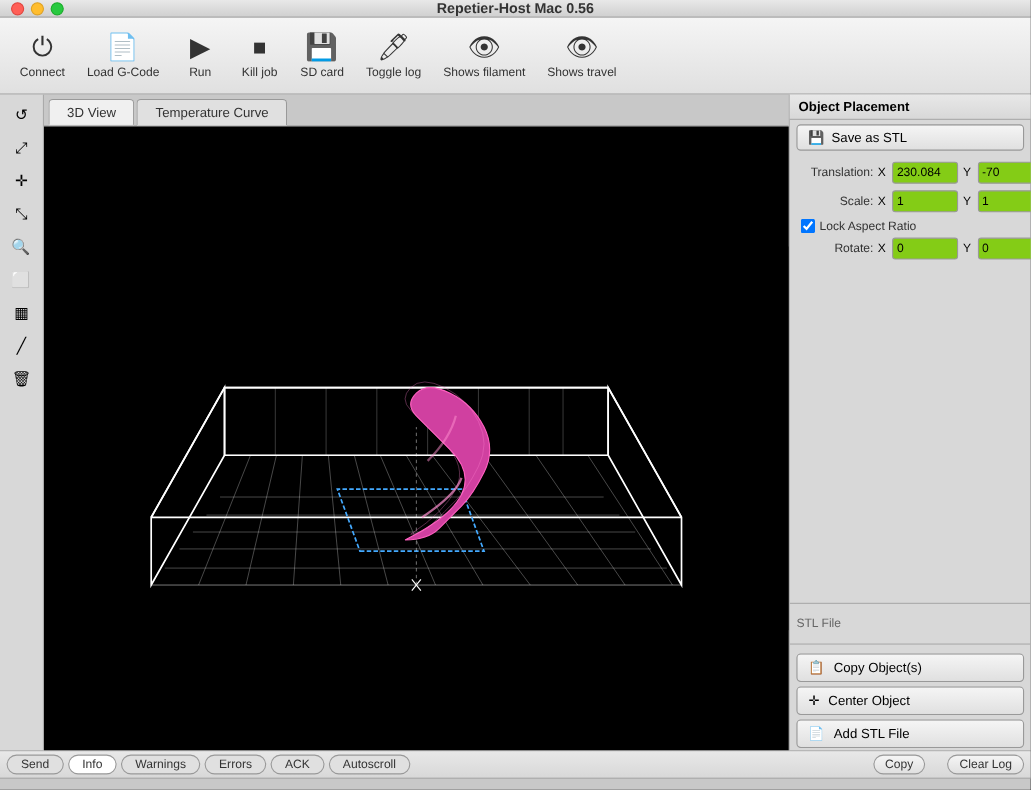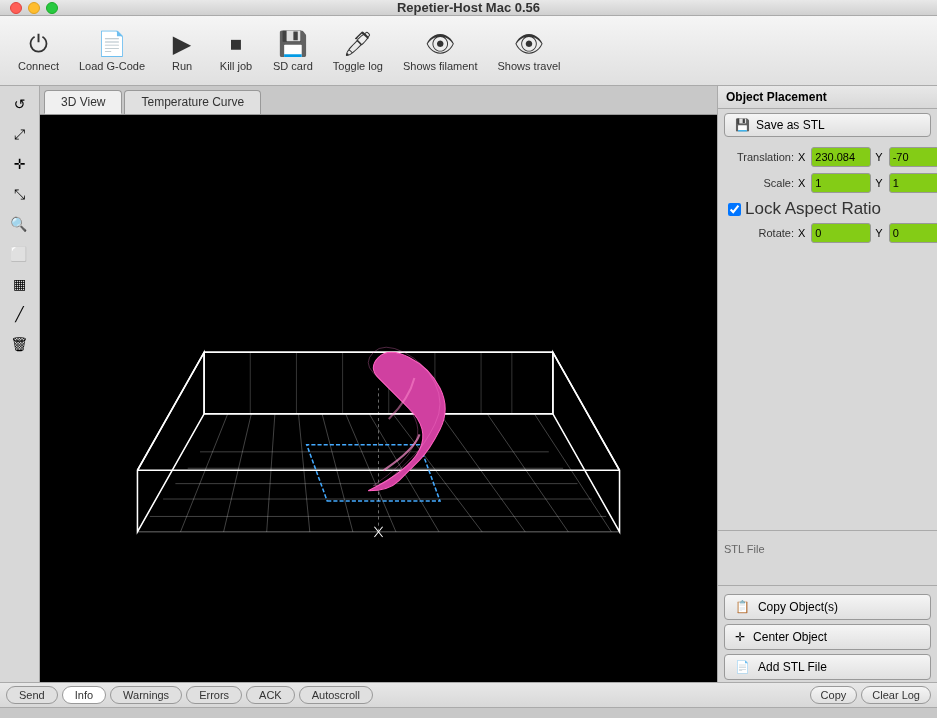--- a/index.html
+++ b/index.html
@@ -126,21 +126,21 @@
     }
     .panel-checkbox { margin-right: 4px; }
     .save-btn {
       display: flex; align-items: center; gap: 6px;
       background: linear-gradient(to bottom, #f5f5f5, #e0e0e0);
       border: 1px solid #999; border-radius: 4px; padding: 4px 10px;
       cursor: pointer; font-size: 12px; margin: 4px 6px;
     }
     .divider { height: 1px; background: #aaa; margin: 6px 0; }
     .stl-section { padding: 6px; }
-    .stl-label { font-size: 11px; color: #666; margin-bottom: 18px; }
+    .stl-label { font-size: 11px; color: #666; margin-bottom: 0; }
     .stl-filename { font-size: 12px; color: #333; }
     .action-btn {
       display: flex; align-items: center; gap: 8px;
       background: linear-gradient(to bottom, #f5f5f5, #e0e0e0);
       border: 1px solid #999; border-radius: 4px; padding: 5px 10px;
       cursor: pointer; font-size: 12px; margin: 2px 6px;
     }
 
     
     .log-area {
@@ -152,33 +152,33 @@
       background: linear-gradient(to bottom, #e8e8e8, #d8d8d8);
       border-bottom: 1px solid #aaa;
       padding: 3px 6px;
       gap: 4px;
     }
     .log-tab {
       padding: 2px 12px; cursor: pointer; border: 1px solid #999; background: #e0e0e0;
       font-size: 11px; border-radius: 10px; color: #333;
     }
     .log-tab.active { background: #fff; }
-    .log-actions { margin-left: auto; display: flex; gap: 4px; }
+    .log-actions { margin-left: auto; display: flex; gap: 20px; }
     .log-action-btn {
       padding: 2px 10px; cursor: pointer; border: 1px solid #999;
       background: linear-gradient(to bottom, #f5f5f5, #e0e0e0);
       font-size: 11px; border-radius: 10px; color: #333;
     }
 
     
     .viewport-svg { width: 100%; height: 100%; }
 
     
     .checkbox-row { display: flex; align-items: center; margin-bottom: 4px; padding-left: 4px; }
-    .checkbox-label { font-size: 17px; color: #333; }
+    .checkbox-label { font-size: 11px; color: #333; }
   </style>
 </head>
 <body>
 
 <div class="titlebar">
   <div class="titlebar-buttons">
     <div class="tb-btn tb-close"></div>
     <div class="tb-btn tb-min"></div>
     <div class="tb-btn tb-max"></div>
   </div>

